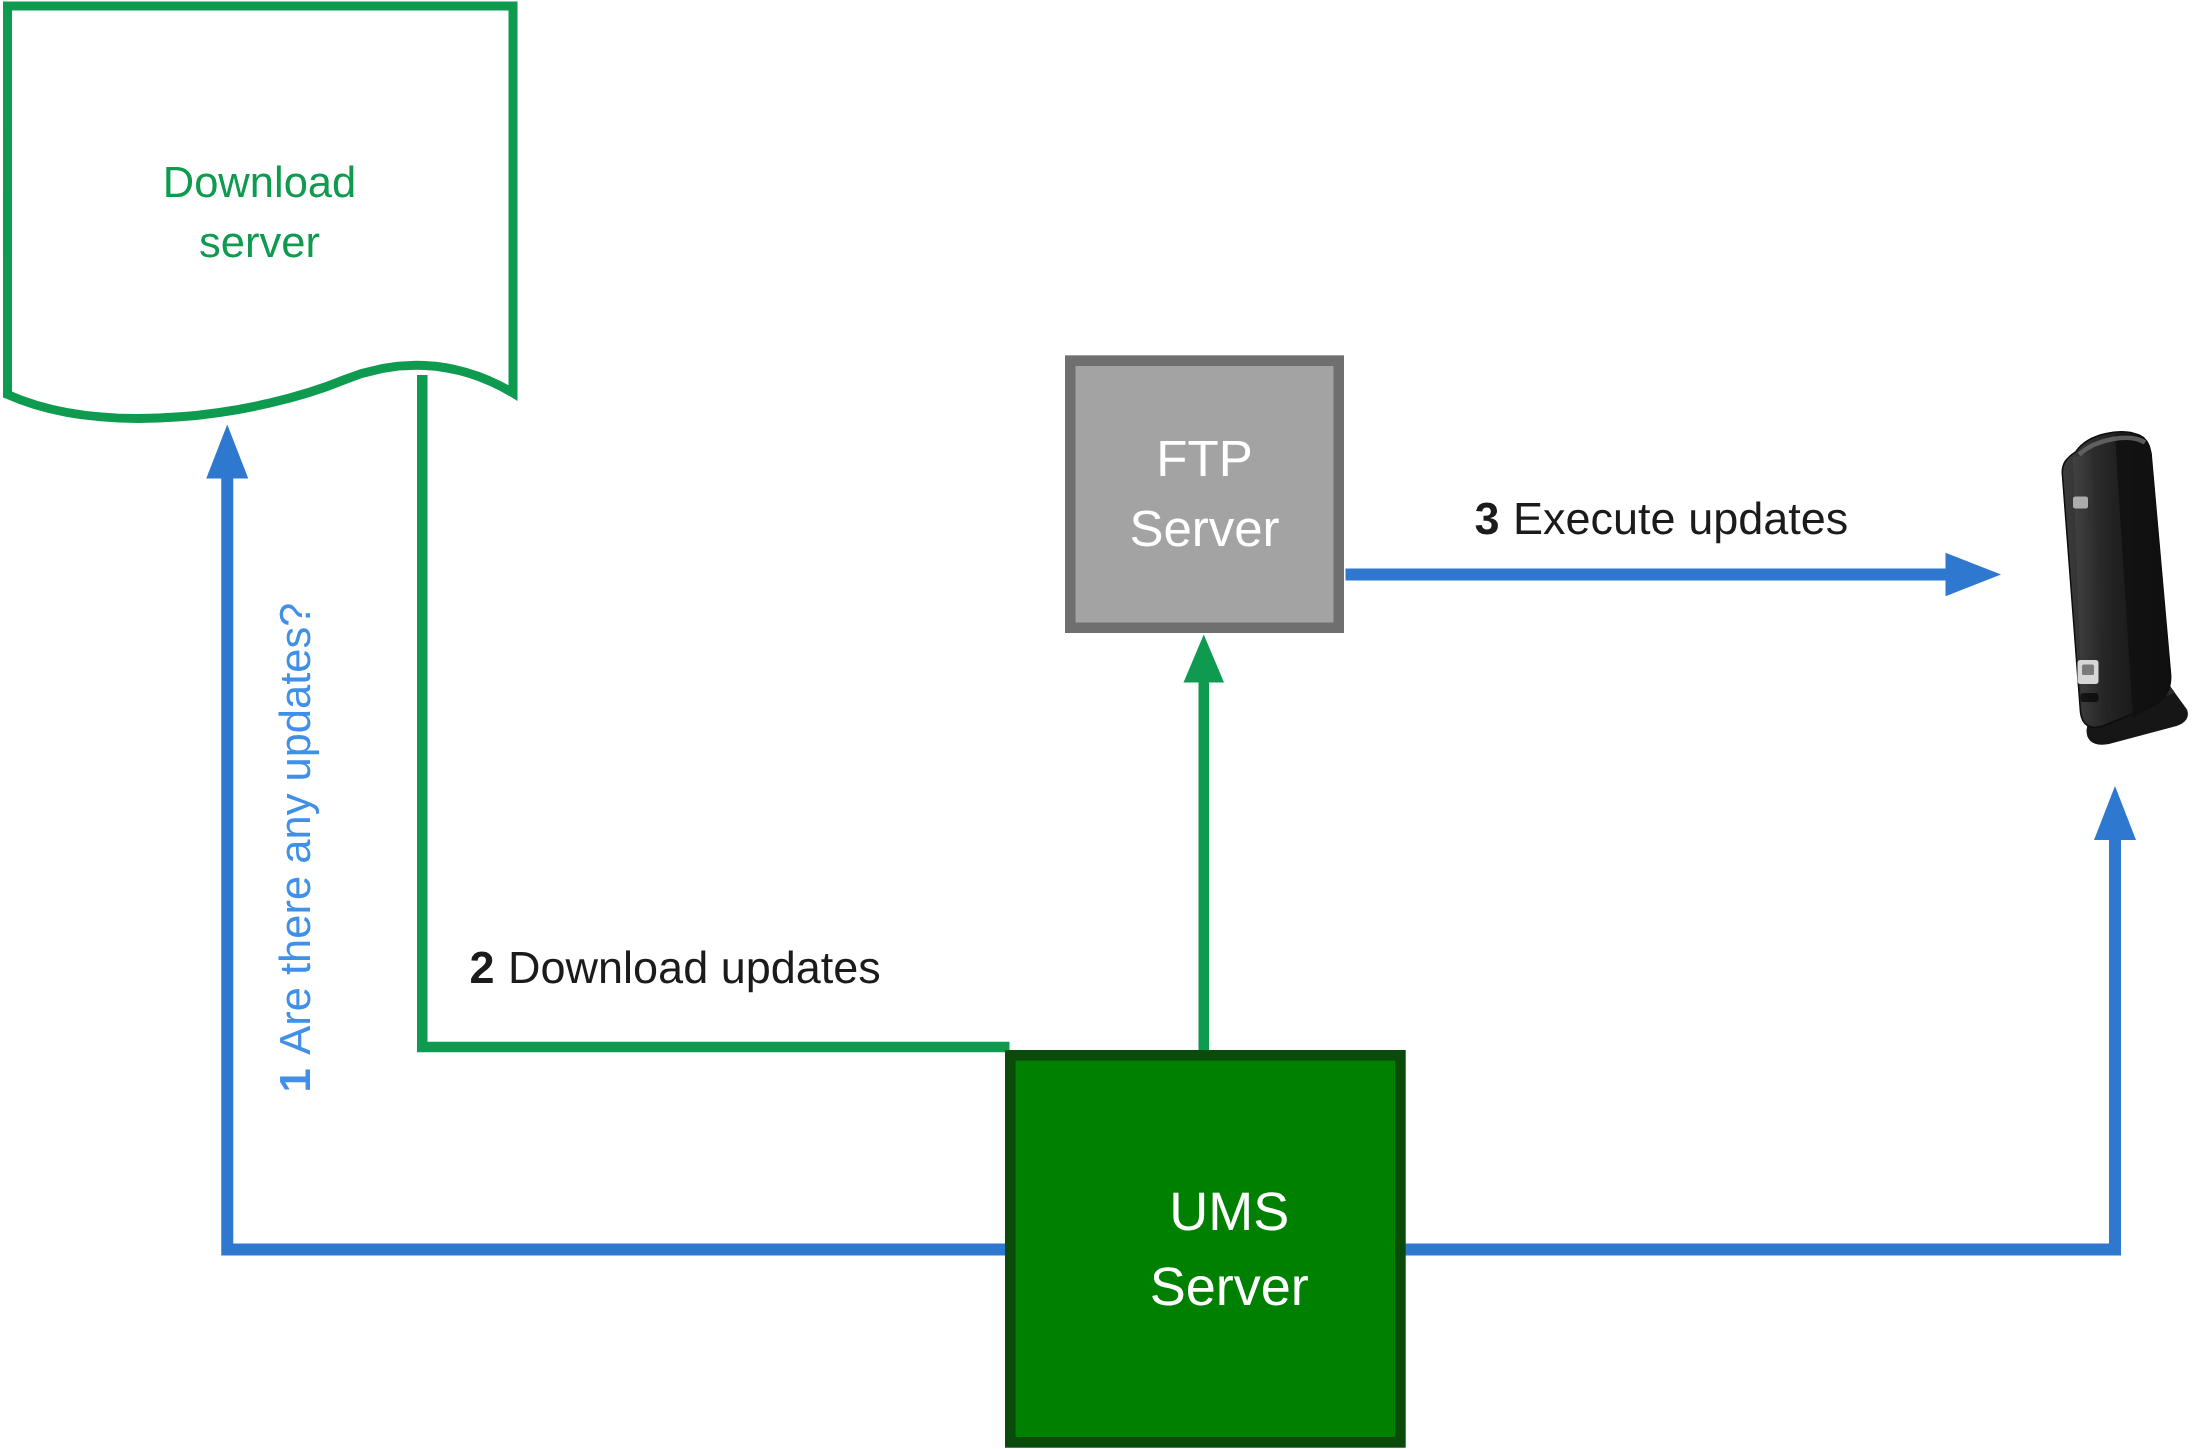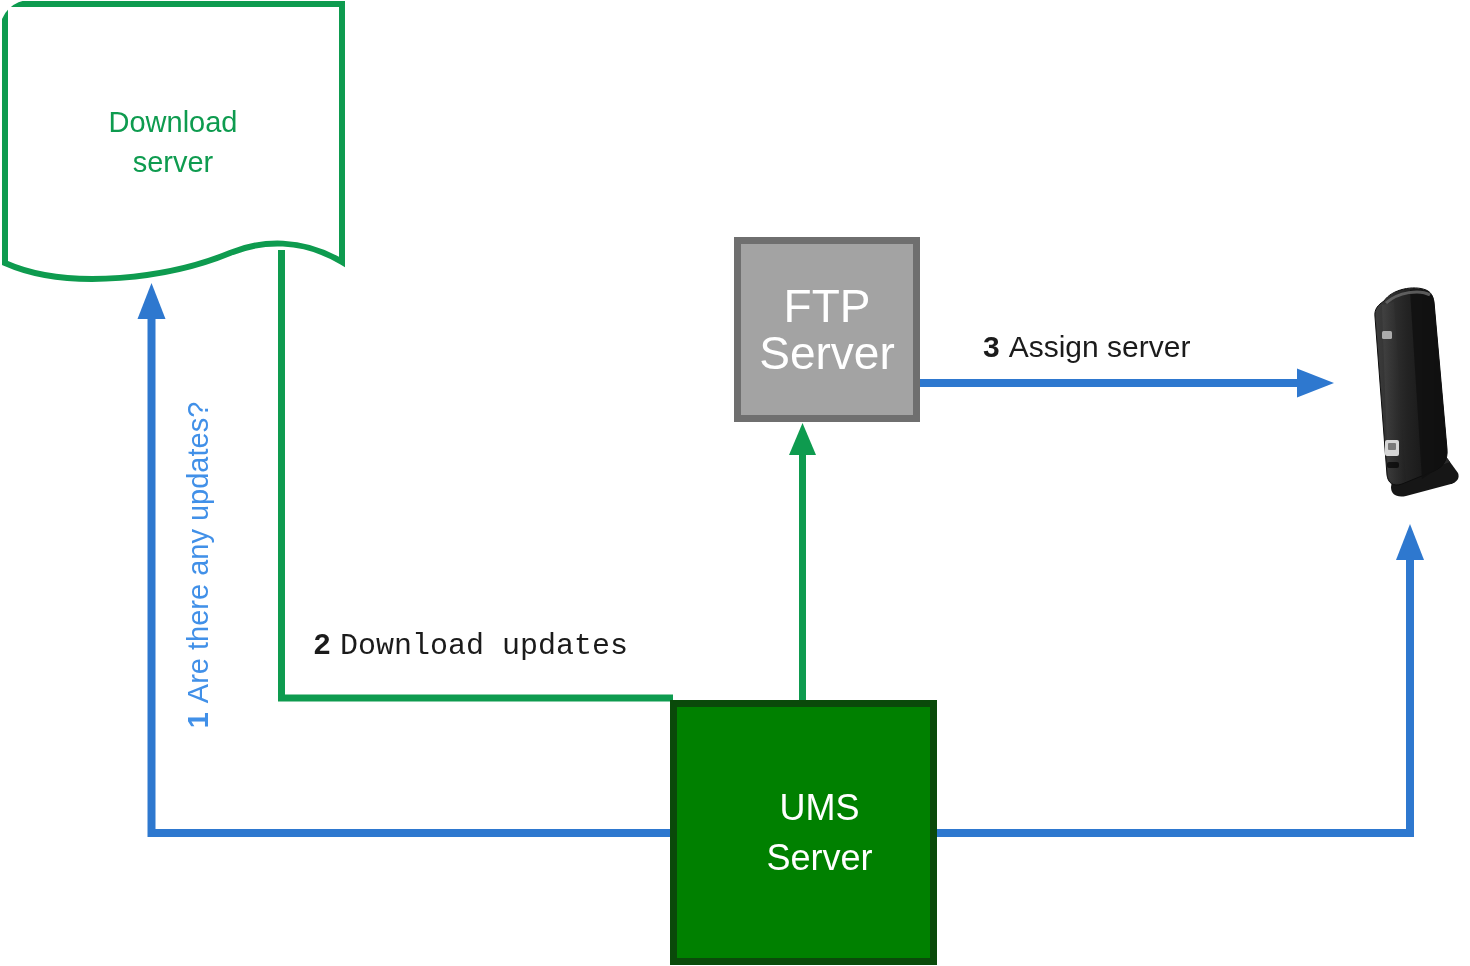--- a/index.html
+++ b/index.html
@@ -8,45 +8,45 @@
     --dgreen-border:#0a4a0a;
     --gray:#a3a3a3;
     --gray-border:#6f6f6f;
     --blue-line:#2e78cf;
     --blue-text:#4190e8;
     --label:#1b1b1b;
   }
   html,body{margin:0;padding:0;background:#fff;}
   .canvas{
     position:relative;width:1470px;height:966px;background:#ffffff;
-    font-family:"Liberation Sans",sans-serif;overflow:hidden;border-radius:30px;
+    font-family:"Liberation Sans",sans-serif;overflow:hidden;
   }
   .layer{position:absolute;left:0;top:0;}
   .node{
     position:absolute;display:flex;flex-direction:column;align-items:center;justify-content:center;
     text-align:center;box-sizing:border-box;color:#fff;z-index:2;
   }
   .ftp{left:710px;top:237px;width:186px;height:185px;background:var(--gray);
-       border:7px solid var(--gray-border);font-size:46px;line-height:47px;margin-left:24px;}
+       border:7px solid var(--gray-border);font-size:34px;line-height:47px;}
   .ums{left:670px;top:700px;width:267px;height:265px;background:var(--dgreen);
        border:7px solid var(--dgreen-border);font-size:36px;line-height:50px;padding-left:32px;}
   .doc-wrap{position:absolute;left:0;top:0;z-index:2;}
   .doc-label{
     position:absolute;left:12px;top:102px;width:322px;text-align:center;
     color:var(--green);font-size:29px;line-height:40px;z-index:3;
   }
   .step-label{
     position:absolute;color:var(--label);font-size:30px;white-space:nowrap;z-index:3;
   }
   .step-num{font-weight:700;margin-right:9px;}
   .step1{
     left:198px;top:565px;transform:translate(-50%,-50%) rotate(-90deg);
     color:var(--blue-text);font-size:29px;
   }
-  .step2{left:313px;top:629px;font-family:Liberation Mono, monospace;}
+  .step2{left:313px;top:629px;}
   .step3{left:983px;top:330px;}
   .step4{left:1013px;top:781px;}
   .connectors{z-index:1;}
   .device{position:absolute;left:1358px;top:283px;z-index:2;}
 </style>
 </head>
 <body>
 
 <div class="canvas">
 
@@ -129,16 +129,16 @@
     <rect x="29" y="179" width="12" height="6" rx="2" fill="#000000" opacity="0.65"></rect>
   </svg>
 
   <div class="step-label step1">
     <span class="step-num">1</span><span>Are there any updates?</span>
   </div>
   <div class="step-label step2">
     <span class="step-num">2</span><span>Download updates</span>
   </div>
   <div class="step-label step3">
-    <span class="step-num">3</span><span>Assign server</span>
+    <span class="step-num">3</span><span>Execute updates</span>
   </div>
 
 </div>
 
 </body></html>

